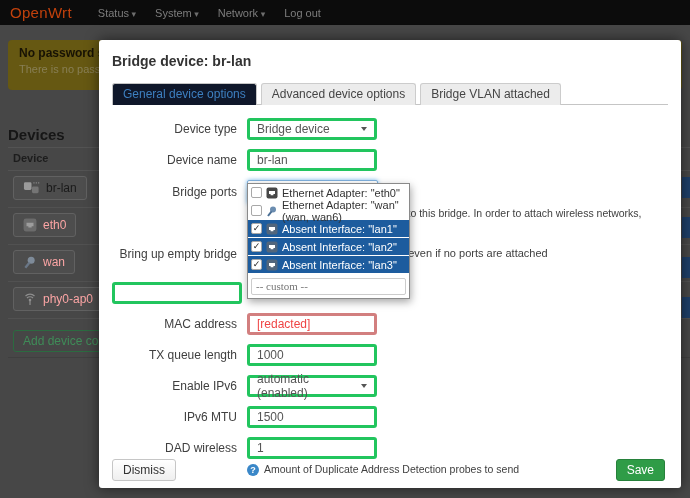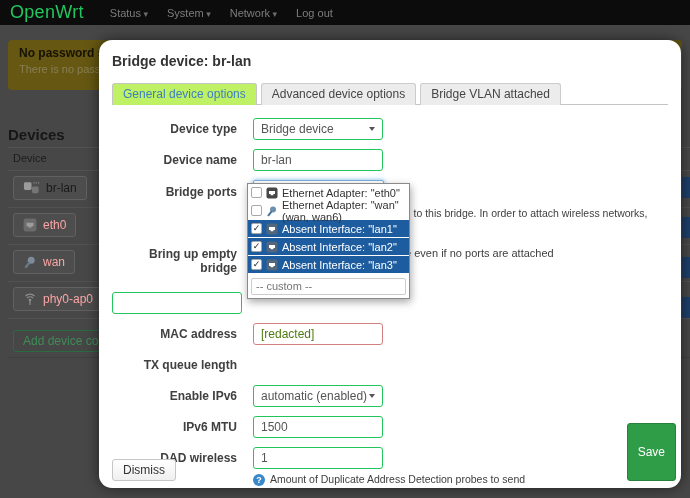--- a/index.html
+++ b/index.html
@@ -4,56 +4,56 @@
 <style>
   html,body{margin:0;padding:0;}
   body{
     width:690px;height:498px;position:relative;overflow:hidden;
     background:#474747;
     font-family:"Liberation Sans","DejaVu Sans",sans-serif;
     -webkit-font-smoothing:antialiased;
   }
   
   .navbar{position:absolute;top:0;left:0;right:0;height:25px;background:#0c0c0c;display:flex;align-items:center;z-index:1;}
-  .brand{margin-left:10px;font-size:18px;color:#22c55e;letter-spacing:.3px;}
+  .brand{margin-left:10px;font-size:15px;color:#c2410c;letter-spacing:.3px;}
   .nav-items{display:flex;gap:19px;margin-left:26px;align-items:center;}
   .nav-item{font-size:11px;color:#7d7d7d;}
   .nav-item.caret::after{content:" ▾";font-size:9px;color:#6e6e6e;}
   .bg{position:absolute;inset:25px 0 0 0;z-index:1;}
   .warning{position:absolute;top:15px;left:8px;right:8px;height:50px;background:#665812;border-radius:4px;box-sizing:border-box;padding:6px 11px;}
   .warning-title{font-size:12px;font-weight:bold;color:#171204;}
   .warning-text{font-size:11px;color:#887f55;margin-top:3px;}
   .bgtabs{position:absolute;top:80px;left:8px;display:flex;gap:5px;}
   .bgtab{font-size:12px;padding:3px 10px;background:#505050;border-radius:3px;color:#989898;}
   .bgtab.active{color:#4c6f99;background:#545454;}
   .bg-heading{position:absolute;top:101px;left:8px;font-size:15px;font-weight:bold;color:#161616;}
-  .bg-thead{position:absolute;top:127px;left:13px;font-size:11px;font-weight:normal;color:#1d1d1d;}
+  .bg-thead{position:absolute;top:127px;left:13px;font-size:11px;font-weight:bold;color:#1d1d1d;}
   .bg-line{position:absolute;left:8px;right:0;height:1px;background:#535353;}
   .bg-row{position:absolute;left:8px;right:0;height:37px;border-bottom:1px solid #515151;box-sizing:border-box;}
   .devchip{display:inline-flex;align-items:center;gap:6px;margin:5px 0 0 5px;border:1px solid #616161;background:#4d4d4d;border-radius:3px;padding:4px 9px;font-size:12px;color:#fca5a5;}
   .devchip.current{color:#1a1a1a;}
   .devchip svg{display:block;}
   .add-btn{position:absolute;top:305px;left:13px;border:1px solid #2b6b40;color:#3f8c58;background:#464646;border-radius:3px;font-size:12px;padding:3px 9px;}
   .blue-frag{position:absolute;right:0;width:8px;height:21px;background:#1e3f68;}
   
-  .modal{position:absolute;left:99px;top:40px;width:582px;height:448px;background:#fff;border-radius:13px;
+  .modal{position:absolute;left:99px;top:40px;width:582px;height:448px;background:#fff;border-radius:3px;
     box-shadow:0 0 14px rgba(0,0,0,.55);box-sizing:border-box;padding:10px 13px;z-index:5;}
   .modal-title{font-size:14px;font-weight:bold;color:#333;margin:3px 0 13px;}
   .mtabs{display:flex;border-bottom:1px solid #c5c5c5;}
   .mtab{font-size:12px;padding:3px 10px 4px;border:1px solid #ccc;border-bottom:none;background:#ececec;color:#454545;
     margin-right:4px;border-radius:3px 3px 0 0;position:relative;top:1px;}
-  .mtab.active{background:#bef264;color:#3d7fc0;border-color:#c5c5c5;}
+  .mtab.active{background:#0f172a;color:#3d7fc0;border-color:#c5c5c5;}
   .form{margin-top:13px;position:relative;}
   .frow{display:flex;margin-bottom:9px;min-height:22px;}
-  .flabel{width:125px;min-width:125px;text-align:right;margin-right:16px;font-size:12px;color:#404040;padding-top:4px;font-weight:bold;}
-  .tinput,.tselect{width:130px;height:22px;box-sizing:border-box;border:1px solid #22c55e;border-radius:3px;
+  .flabel{width:125px;min-width:125px;text-align:right;margin-right:10px;font-size:12px;color:#404040;padding-top:4px;}
+  .tinput,.tselect{width:130px;height:22px;box-sizing:border-box;border:3px solid #22c55e;border-radius:3px;
     font-size:12px;color:#555;padding:0 7px;display:flex;align-items:center;background:#fff;}
   .tselect{justify-content:space-between;}
   .chev{width:0;height:0;border-left:3.5px solid transparent;border-right:3.5px solid transparent;border-top:4.5px solid #555;}
-  .tinput.error{border-color:#d27f7f;color:#4d7c0f;}
+  .tinput.error{border-color:#d27f7f;color:#ef4444;}
   .tokens{width:131px;height:24px;box-sizing:border-box;border:1px solid #7fb0dd;border-radius:2px;
     box-shadow:0 0 4px rgba(82,168,236,.75);display:flex;align-items:center;padding:0 2px;gap:2px;background:#fff;}
   .chip{display:inline-flex;align-items:center;gap:3px;border:1px solid #9a9a9a;background:linear-gradient(#f8f8f8,#e2e2e2);
     border-radius:2px;padding:0 4px;font-size:10.5px;color:#333;height:17px;}
   .tok-caret{width:0;height:0;border-left:3px solid transparent;border-right:3px solid transparent;border-top:4px solid #333;margin-left:3px;}
   .desc{font-size:10.5px;color:#404040;line-height:13px;}
   .bp-desc{width:414px;margin-top:3px;}
   .inline-desc{font-size:11px;color:#404040;padding-top:4px;margin-left:8px;}
   .cb{width:12px;height:12px;min-width:12px;border:1px solid #a8a8a8;border-radius:2px;background:#fff;box-sizing:border-box;
     display:flex;align-items:center;justify-content:center;}
@@ -63,25 +63,25 @@
     display:flex;align-items:center;justify-content:center;}
   .dropdown{position:absolute;left:148px;top:143px;width:163px;background:#fff;border:1px solid #8a8a8a;
     box-shadow:1px 3px 8px rgba(0,0,0,.35);z-index:20;box-sizing:border-box;}
   .ditem{height:17px;display:flex;align-items:center;gap:4px;padding:0 3px;font-size:11px;color:#333;
     border-bottom:1px solid #fff;box-sizing:content-box;}
   .ditem.sel{background:#1d5c9e;color:#fff;}
   .ditem .cb{width:11px;height:11px;min-width:11px;}
   .dicon{width:12px;height:12px;min-width:12px;display:flex;}
   .dcustom{padding:2px 3px 3px;}
   .dcustom input{width:100%;height:17px;box-sizing:border-box;border:1px solid #ccc;border-radius:2px;font-size:11px;
-    color:#999;padding:0 4px;font-family:Liberation Sans, sans-serif;outline:none;}
+    color:#999;padding:0 4px;font-family:Liberation Serif, serif;outline:none;}
   .dismiss-btn{position:absolute;left:13px;bottom:7px;border:1px solid #c6c6c6;background:linear-gradient(#fff,#efefef);
     border-radius:3px;font-size:12px;color:#333;padding:3px 10px;}
-  .save-btn{position:absolute;right:5px;bottom:7px;background:#2f9c47;border:1px solid #27813b;color:#fff;
-    border-radius:3px;font-size:12px;padding:21px 10px;}
+  .save-btn{position:absolute;right:16px;bottom:7px;background:#2f9c47;border:1px solid #27813b;color:#fff;
+    border-radius:3px;font-size:12px;padding:3px 10px;}
 </style>
 </head>
 <body>
 
 <div class="navbar">
   <span class="brand">OpenWrt</span>
   <span class="nav-items">
     <span class="nav-item caret">Status</span>
     <span class="nav-item caret">System</span>
     <span class="nav-item caret">Network</span>
@@ -216,20 +216,21 @@
       <div class="tinput"></div>
     </div>
 
     <div class="frow">
       <div class="flabel">MAC address</div>
       <div class="tinput error">[redacted]</div>
     </div>
 
     <div class="frow">
       <div class="flabel">TX queue length</div>
+      <div class="tinput">1000</div>
     </div>
 
     <div class="frow">
       <div class="flabel">Enable IPv6</div>
       <div class="tselect">
         <span>automatic (enabled)</span>
         <span class="chev"></span>
       </div>
     </div>
 

